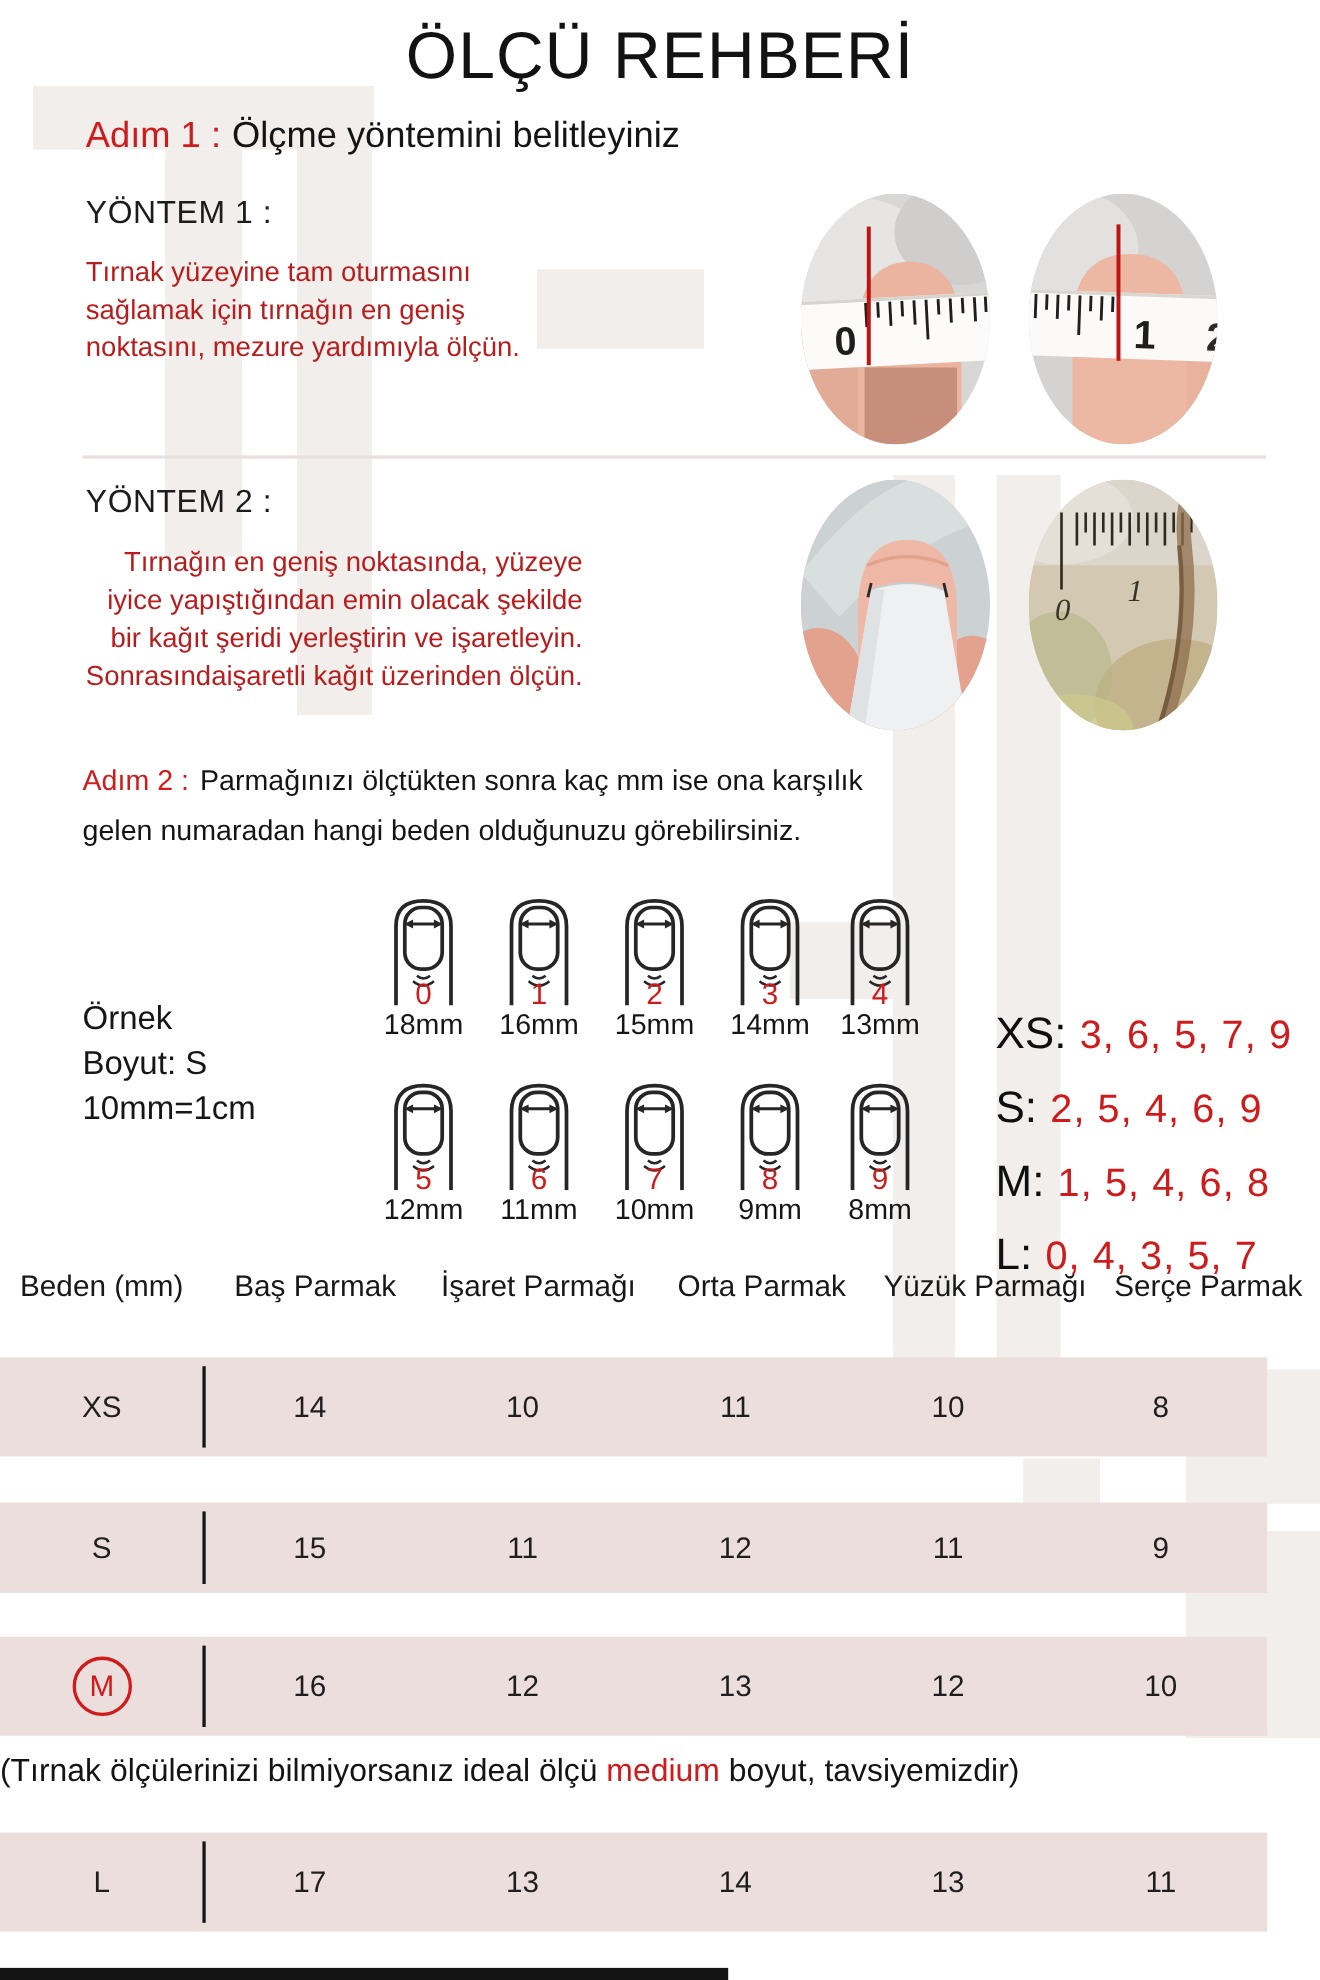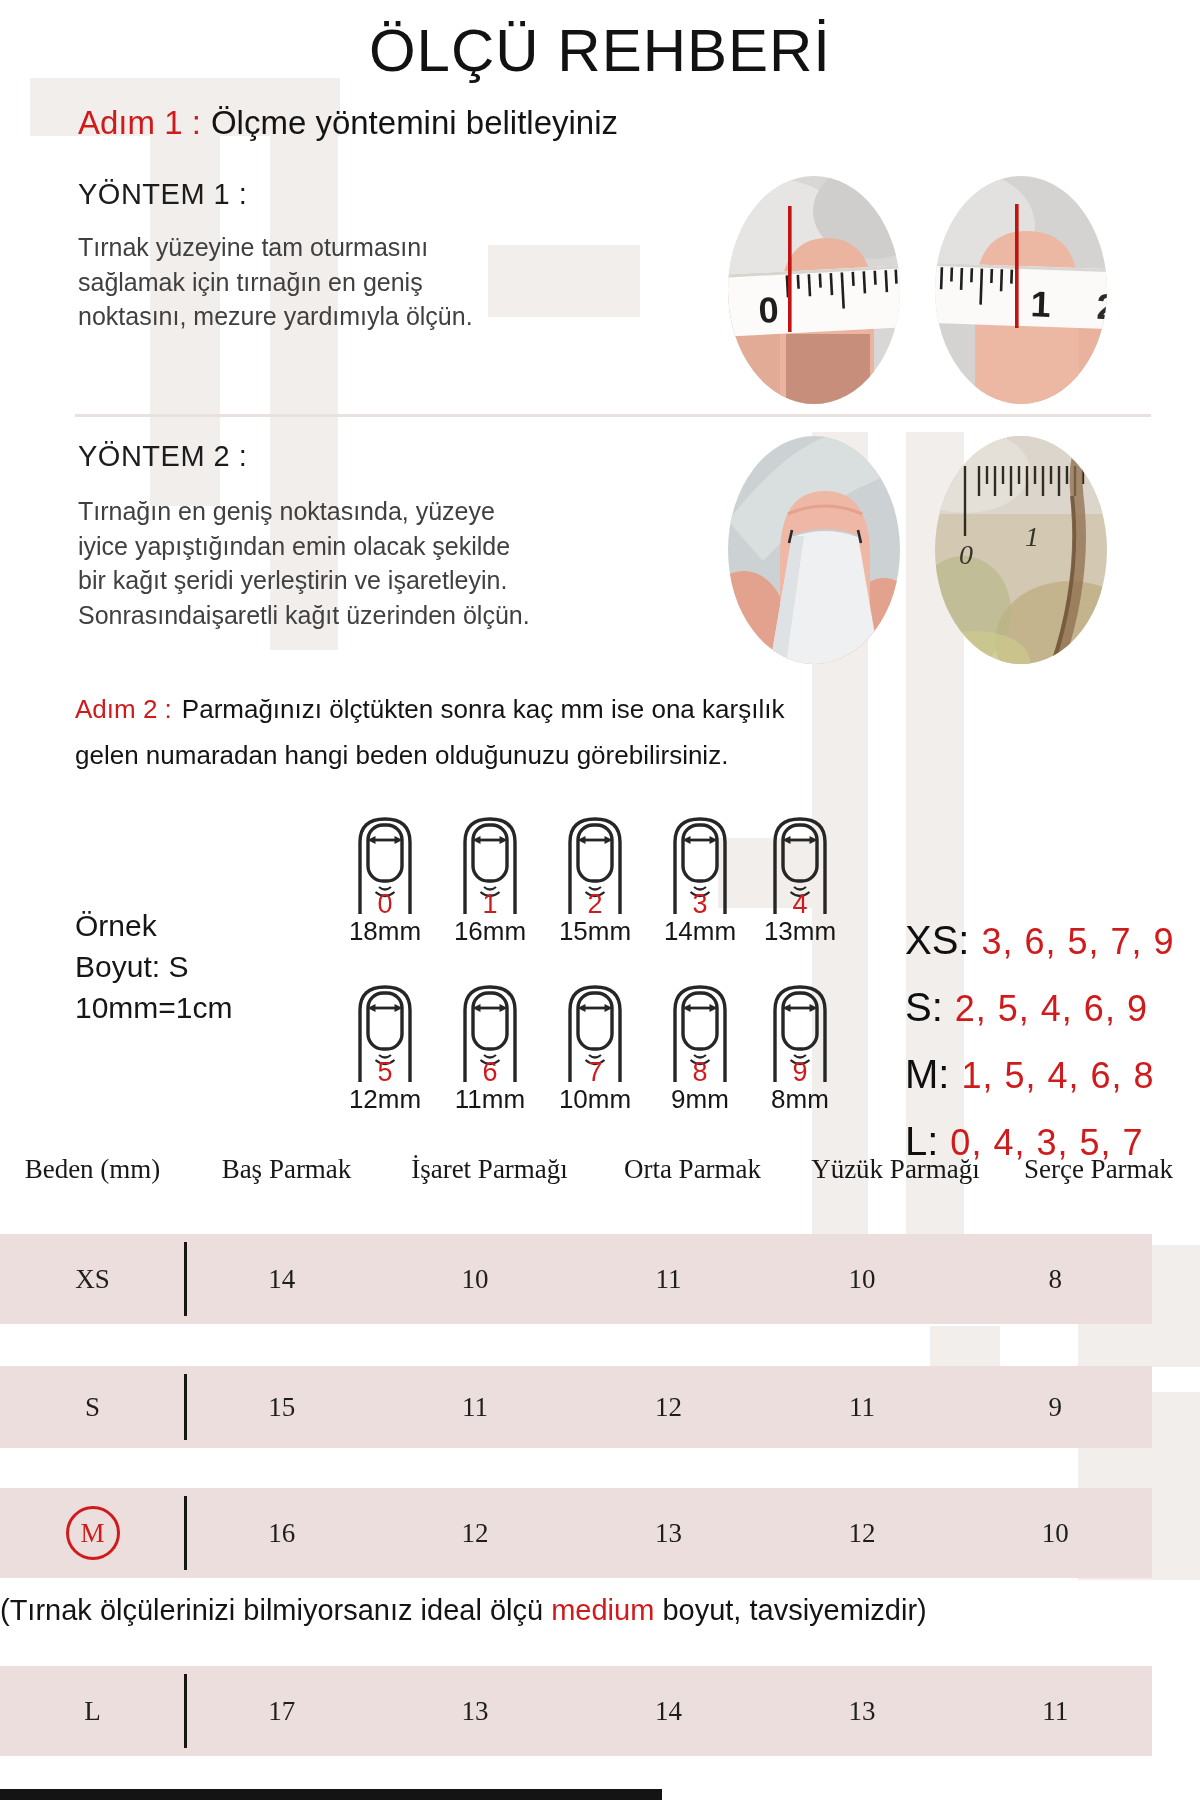--- a/index.html
+++ b/index.html
@@ -5,35 +5,35 @@
   :root{ --red:#cf1b1b; --ink:#1a1a1a; --pink:#ecdedd; --wm:#f1eeec; }
   html,body{margin:0;padding:0;}
   body{font-family:"Liberation Sans","DejaVu Sans",sans-serif;background:#fff;}
   #canvas{position:relative;width:1200px;height:1800px;background:#fff;overflow:hidden;}
   .wm{position:absolute;background:var(--wm);}
   .abs{position:absolute;}
   .title{top:16px;left:0;width:100%;text-align:center;font-size:60px;font-weight:500;letter-spacing:1px;color:#121212;}
   .step-line{left:78px;font-size:33px;color:#141414;}
   .step-label{color:var(--red);margin-right:10px;}
   .method-h{left:78px;font-size:29px;color:#1c1c1c;letter-spacing:.5px;}
-  .para{left:78px;font-size:25px;line-height:34.5px;color:#404040;}
+  .para{left:78px;font-size:25px;line-height:34.5px;color:#b91c1c;}
   .divider{left:75px;top:414px;width:1076px;height:3px;background:#e9e1de;}
   .photo{position:absolute;width:172px;height:228px;border-radius:50%;overflow:hidden;}
   .photo svg{display:block;}
   .step2{top:686px;left:75px;width:1090px;font-size:26px;line-height:46px;color:#141414;}
   .example{top:905px;left:75px;font-size:30px;line-height:41px;color:#161616;}
   .finger-row{position:absolute;left:0;top:0;width:1200px;height:0;}
   .finger{position:absolute;width:104px;text-align:center;}
   .finger svg{display:block;margin:0 auto;}
   .finger .mm{font-size:26px;color:#161616;margin-top:2px;}
   .legend{top:868px;left:905px;margin-top:43px;}
   .legend-line{line-height:58px;white-space:nowrap;}
   .legend-label{font-size:40px;color:#0f0f0f;margin-right:12px;}
   .legend-values{font-size:36px;color:var(--red);letter-spacing:1px;}
-  .tgrid{display:grid;grid-template-columns:185px repeat(5,1fr);align-items:center;font-family:Liberation Serif, serif;}
+  .tgrid{display:grid;grid-template-columns:185px repeat(5,1fr);align-items:center;}
   .theader{top:1148px;left:0;width:1200px;height:42px;font-size:27px;color:#181818;}
   .theader div{text-align:center;}
   .trow{left:0;width:1152px;background:var(--pink);font-size:27px;color:#1e1e1e;}
   .trow .cell{text-align:center;}
   .trow .vline{position:absolute;left:184px;top:8px;bottom:8px;width:3px;background:#161616;}
   .circle-m{display:inline-flex;align-items:center;justify-content:center;width:48px;height:48px;border:3px solid var(--red);border-radius:50%;color:var(--red);}
   .note{top:1594px;left:0;width:100%;font-size:29px;color:#141414;}
   .note .hl{color:var(--red);}
   .bottom-bar{left:0;top:1789px;width:662px;height:11px;background:#141414;}
 </style>
@@ -117,21 +117,21 @@
         <text x="96" y="140" font-size="36" font-weight="bold" fill="#1e1e1e" font-family="Liberation Sans">1</text>
         <text x="162" y="140" font-size="36" font-weight="bold" fill="#2a2a2a" font-family="Liberation Sans">2</text>
       </g>
       <rect x="80" y="28" width="3.6" height="124" fill="#c21313"></rect>
     </svg>
   </div>
 
   <div class="abs divider"></div>
 
   <div class="abs method-h" style="top:440px;">YÖNTEM 2 :</div>
-  <div class="abs para" style="top:494px;">
+  <div class="abs para" style="top:494px;text-align:right;">
     <div>Tırnağın en geniş noktasında, yüzeye</div>
     <div>iyice yapıştığından emin olacak şekilde</div>
     <div>bir kağıt şeridi yerleştirin ve işaretleyin.</div>
     <div>Sonrasındaişaretli kağıt üzerinden ölçün.</div>
   </div>
 
   <div class="photo" style="left:728px;top:436px;">
     <svg width="172" height="228" viewBox="0 0 172 228">
       <rect width="172" height="228" fill="#ccd2d3"></rect>
       <path d="M0 85 Q55 15 100 0 L172 0 L172 35 Q95 60 35 125 Z" fill="#dde2e2" opacity="0.75"></path>

